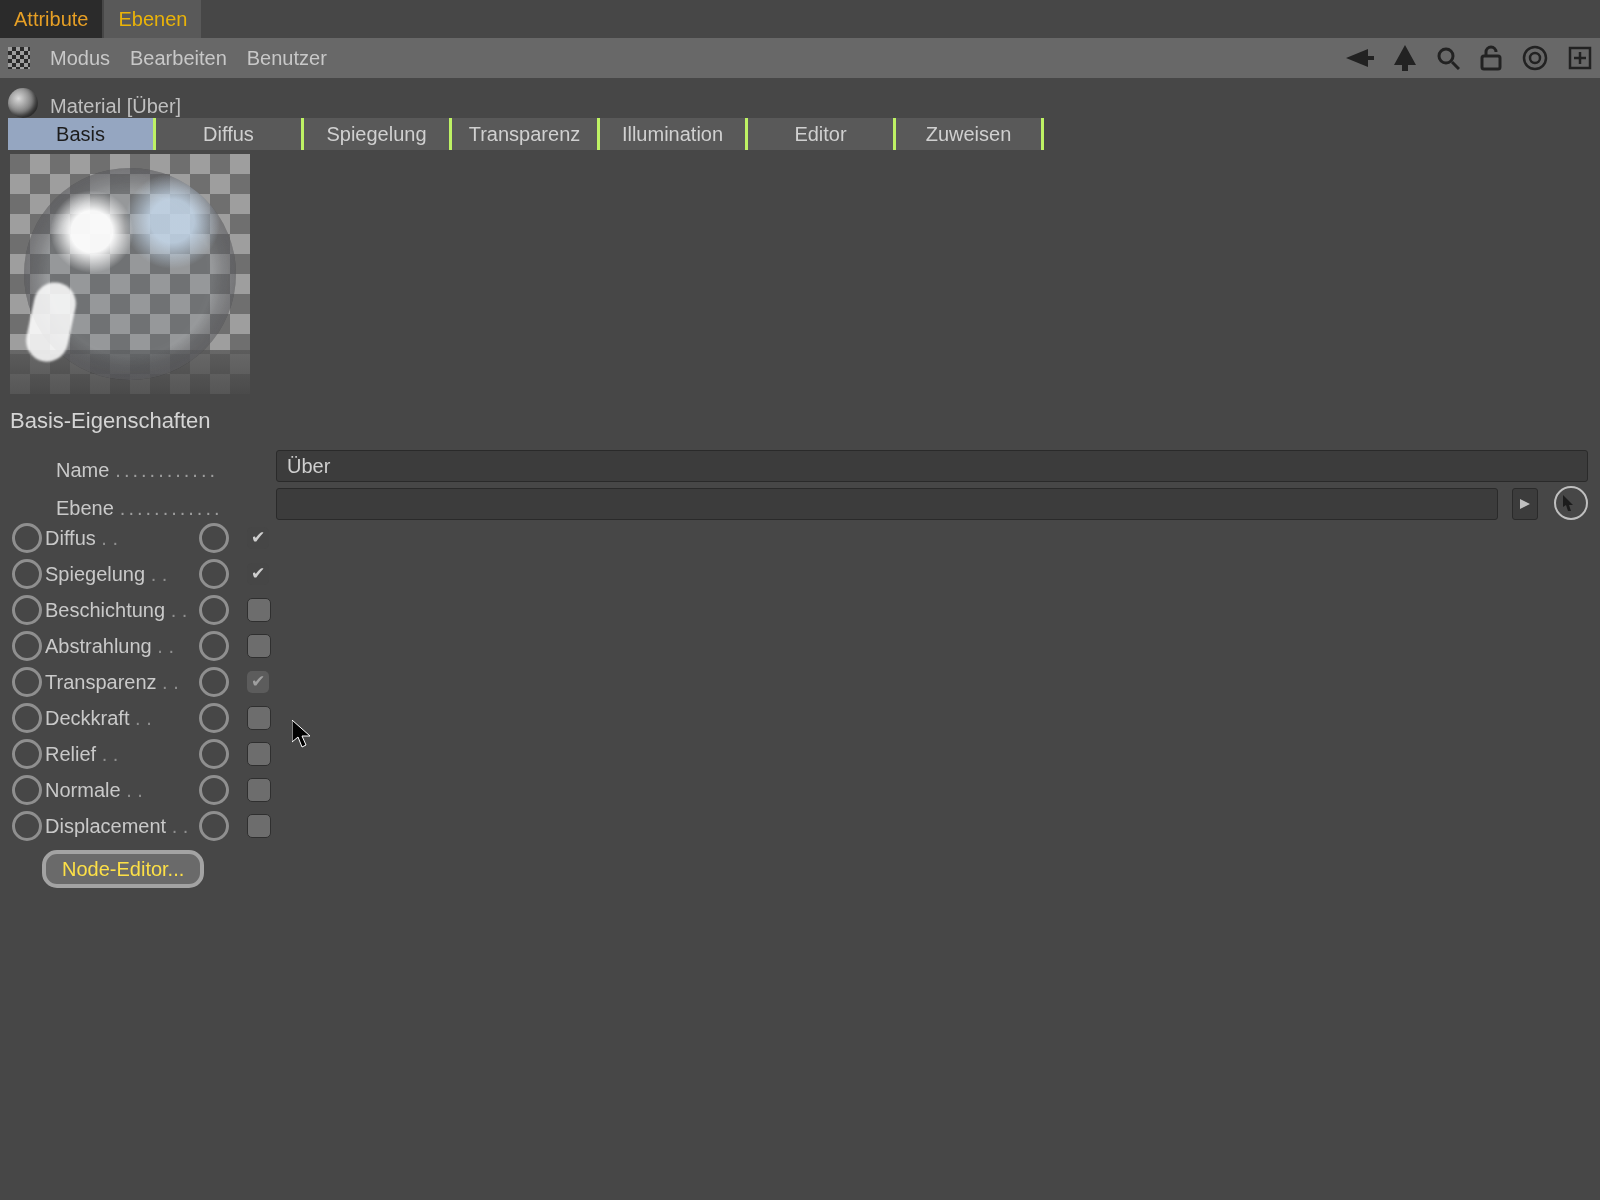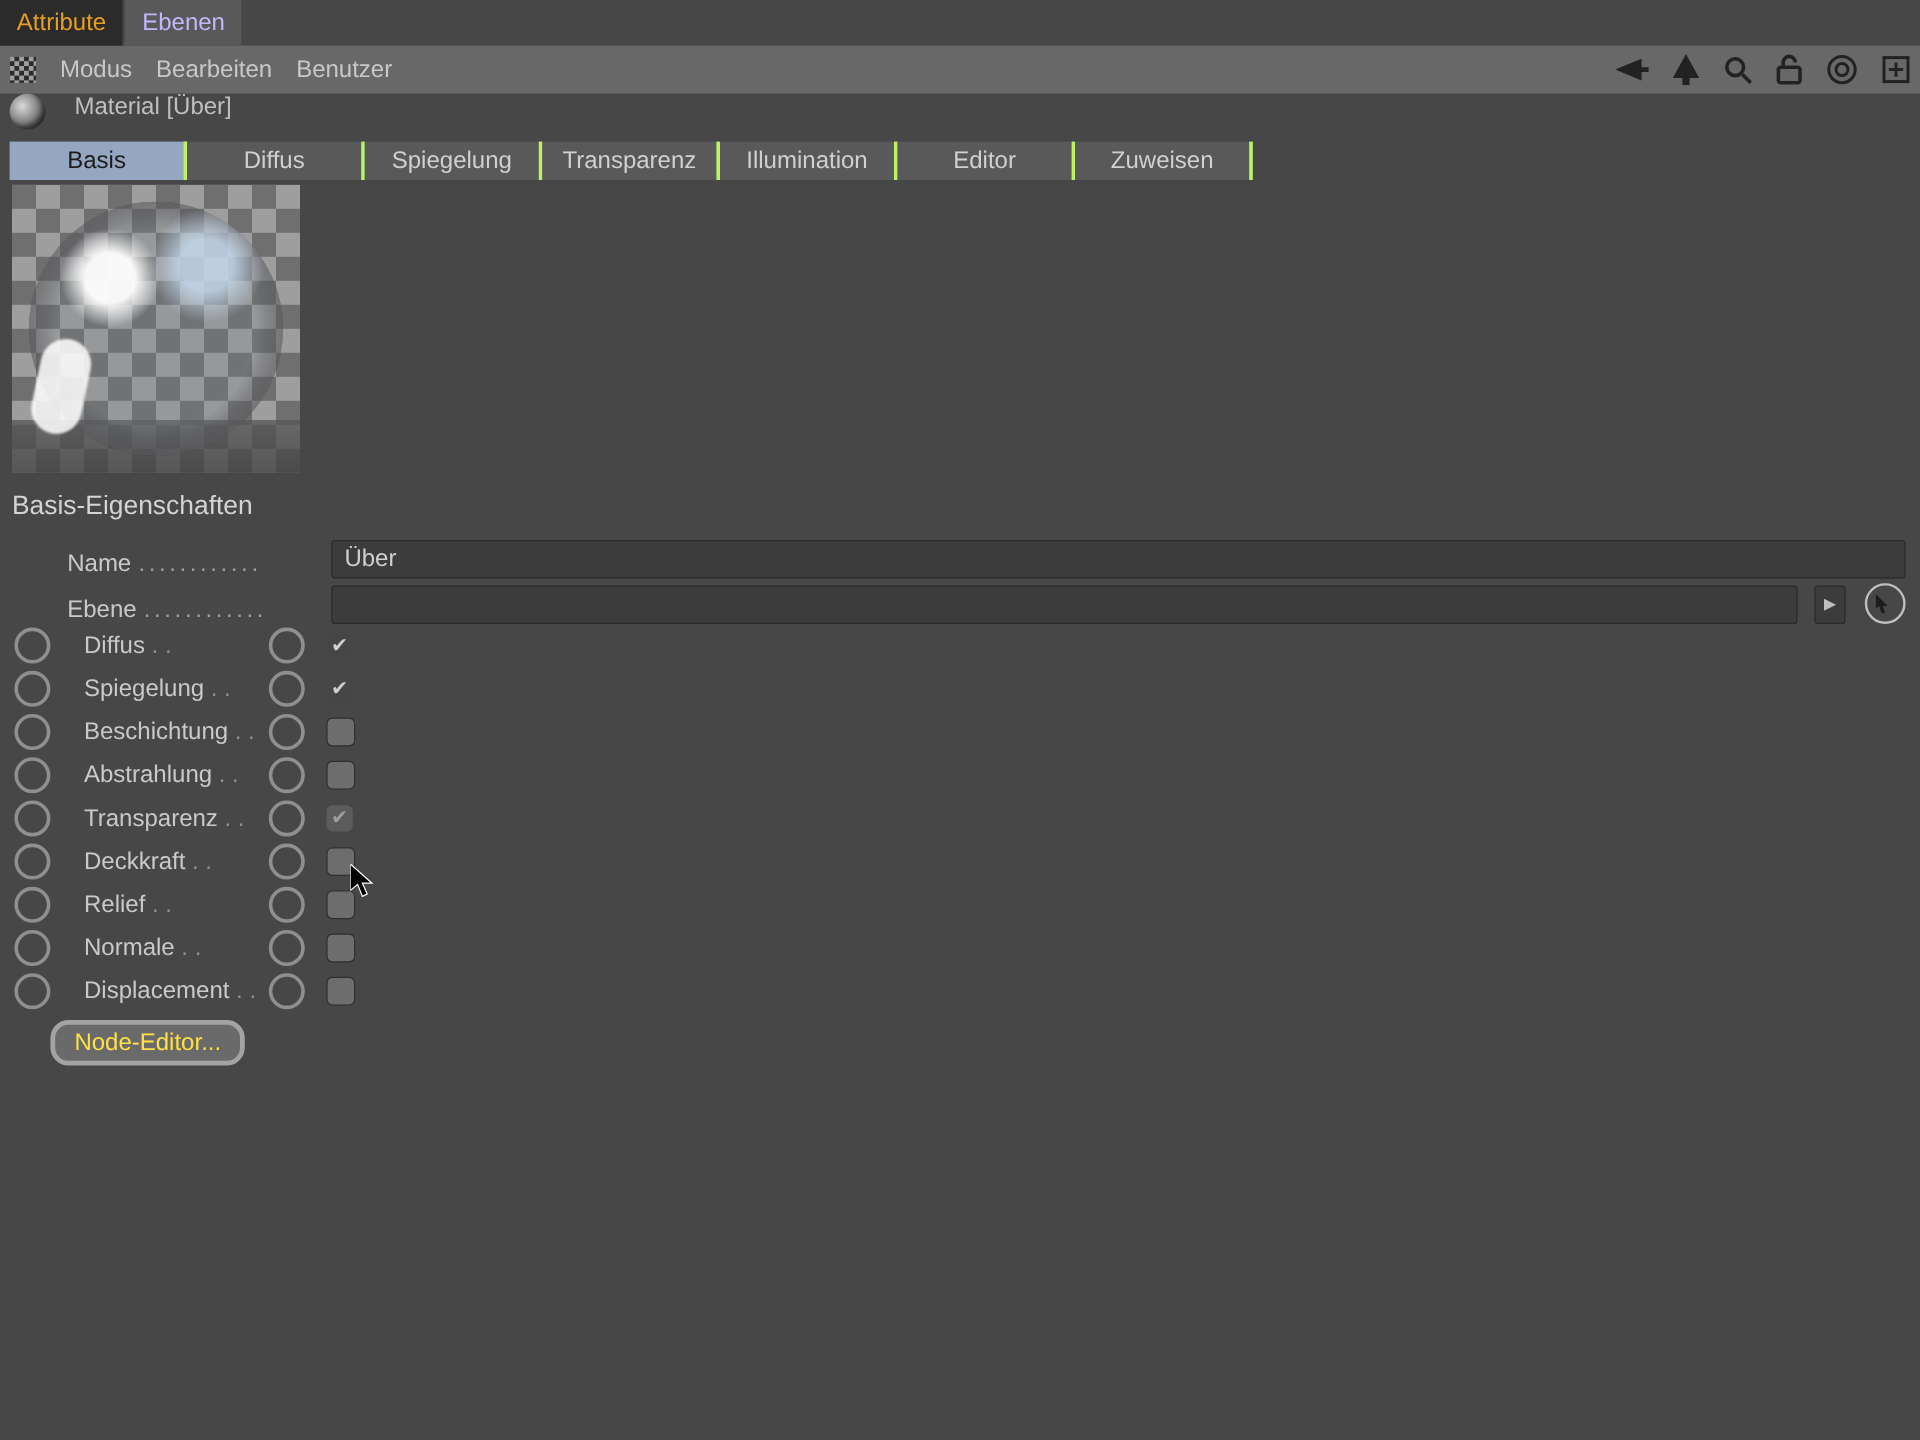--- a/index.html
+++ b/index.html
@@ -1,24 +1,24 @@
 <!DOCTYPE html>
 <html><head>
 <meta charset="utf-8">
 <style>
   html,body{margin:0;padding:0;background:#474747;width:1600px;height:1200px;font-family:Arial, Helvetica, sans-serif;color:#bfbfbf;font-size:20px;overflow:hidden}
   .top-tabs{display:flex;height:38px;background:#474747}
-  .top-tab{padding:6px 14px;background:#595959;color:#c4b5fd;margin-right:2px;display:flex;align-items:center}
+  .top-tab{padding:6px 14px;background:#595959;color:#eab308;margin-right:2px;display:flex;align-items:center}
   .top-tab.active{background:#2b2b2b;color:#e69f25}
   .menubar{height:40px;background:#686868;display:flex;align-items:center;justify-content:space-between;padding:0 8px}
   .menu-left{display:flex;align-items:center;gap:20px}
   .menu-item{color:#c8c8c8}
   .menu-icons{display:flex;align-items:center;gap:20px}
   .menu-icons svg{display:block}
-  .crumb{display:flex;align-items:flex-start;height:40px;padding-left:8px;gap:24px}
+  .crumb{display:flex;align-items:flex-end;height:40px;padding-left:8px;gap:12px}
   .mat-icon{width:30px;height:30px;border-radius:50%;background:radial-gradient(circle at 35% 35%, #d9d9d9 0%, #6d6d6d 60%, #2e2e2e 100%);box-shadow:inset -3px -3px 4px rgba(0,0,0,.5)}
   .channel-tabs{display:flex;margin:0 0 4px 8px}
   .ch-tab{width:145px;height:32px;display:flex;align-items:center;justify-content:center;background:#595959;color:#d0d0d0;border-right:3px solid #bef264}
   .ch-tab.active{background:#95a6c1;color:#1c1c1c}
   
   .preview{width:240px;height:240px;margin:0 0 0 10px;position:relative;background:repeating-conic-gradient(#9e9e9e 0 25%, #6f6f6f 0 50%) 0 0/40px 40px}
   .preview .floor{position:absolute;left:0;right:0;bottom:0;height:44px;background:linear-gradient(#565656,#3e3e3e);opacity:.75}
   .preview .sphere{position:absolute;left:14px;top:14px;width:212px;height:212px;border-radius:50%;
         background:
            radial-gradient(circle at 32% 30%, rgba(255,255,255,.95) 0 10%, rgba(255,255,255,0) 20%),
@@ -31,21 +31,21 @@
   .prop-row{display:flex;align-items:flex-end;height:38px;gap:10px}
   .prop-label{width:200px;display:flex;align-items:center;color:#c9c9c9}
   .prop-label span.txt{white-space:nowrap}
   .dots{flex:1;margin:0 6px;color:#9d9d9d;overflow:hidden;letter-spacing:3px}
   .text-field{flex:1;height:30px;background:#3c3c3c;border:1px solid #2a2a2a;border-radius:3px;color:#cfcfcf;padding:0 10px;display:flex;align-items:center}
   .arrow-btn{width:24px;height:30px;background:#3c3c3c;border:1px solid #2a2a2a;border-radius:3px;display:flex;align-items:center;justify-content:center;margin-left:4px}
   .picker{width:30px;height:30px;border-radius:50%;border:2px solid #bfbfbf;display:flex;align-items:center;justify-content:center;margin-left:6px;background:#474747}
   .picker svg{display:block}
   .row2{display:flex;align-items:center;height:36px}
   .row2 .rb{width:24px;height:24px;border:3px solid #8f8f8f;border-radius:50%;background:#474747}
-  .row2 .lbl{width:150px;margin-left:28px;color:#c9c9c9}
+  .row2 .lbl{width:150px;margin-left:3px;color:#c9c9c9}
   .row2 .rb2{width:24px;height:24px;border:3px solid #8f8f8f;border-radius:50%;background:#474747;margin-left:4px}
   .chk{width:22px;height:22px;border-radius:5px;margin-left:18px;display:flex;align-items:center;justify-content:center}
   .chk.off{background:#6d6d6d;border:1px solid #2f2f2f}
   .chk.on{background:#464646}
   .chk.on::after{content:"✔";color:#cfcfcf;font-size:17px;position:relative;top:-1px}
   .chk.mid{background:#5c5c5c;position:relative}
   .chk.mid::after{content:"✔";color:#9f9f9f;font-size:17px;position:relative;top:-1px}
   .node-btn{margin:6px 0 0 30px;height:30px;padding:0 16px;border-radius:15px;background:#6a6a6a;border:4px solid #a3a3a3;color:#fde047;display:inline-flex;align-items:center}
   .cursor{position:absolute;pointer-events:none;}
   .cursor svg{display:block}

